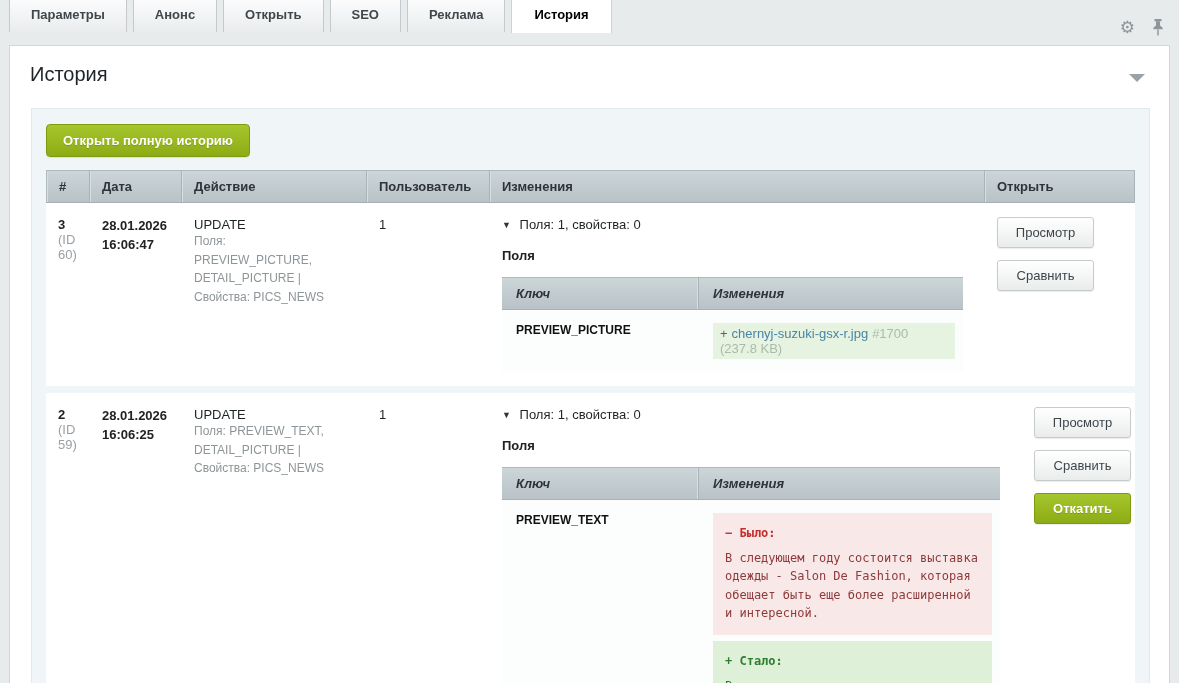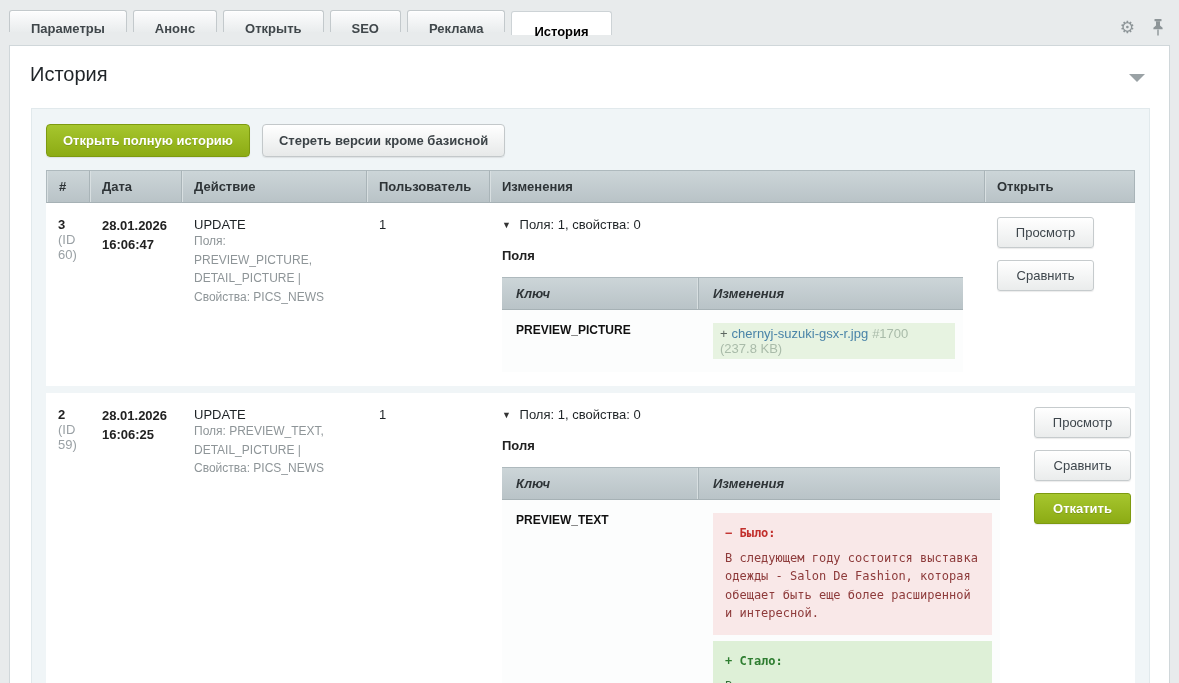--- a/index.html
+++ b/index.html
@@ -4,21 +4,21 @@
 <style>
   * { box-sizing: border-box; margin: 0; padding: 0; }
   html,body { width:1179px; height:683px; overflow:hidden; }
   body {
     background:#e8ebec;
     font-family:"Liberation Sans", sans-serif;
     font-size:13px; color:#222;
     position:relative;
   }
   
-  .tabbar { display:flex; padding:10px 0 0 9px; height:32px; position:relative; z-index:3; }
+  .tabbar { display:flex; align-items:flex-end; padding:10px 0 0 9px; height:32px; position:relative; z-index:3; }
   .tab {
     background:linear-gradient(#fdfdfe,#e9eced);
     border:1px solid #c3c9cc; border-bottom:none;
     border-radius:3px 3px 0 0;
     padding:10px 21px 10px;
     margin-right:6px;
     font-weight:bold; color:#40474b; font-size:13px;
     cursor:pointer; white-space:nowrap;
     box-shadow:inset 0 1px 0 #fff;
   }
@@ -179,21 +179,20 @@
 
   <div class="panel-head">
     <div class="page-title">История</div>
     <div class="head-caret"></div>
   </div>
 
   <div class="history-box">
 
     <div class="toolbar">
       <span class="btn green">Открыть полную историю</span>
-      <span class="btn">Стереть версии кроме базисной</span>
     </div>
 
     <div class="htable">
 
       <div class="hhead">
         <div>#</div>
         <div>Дата</div>
         <div>Действие</div>
         <div>Пользователь</div>
         <div>Изменения</div>

